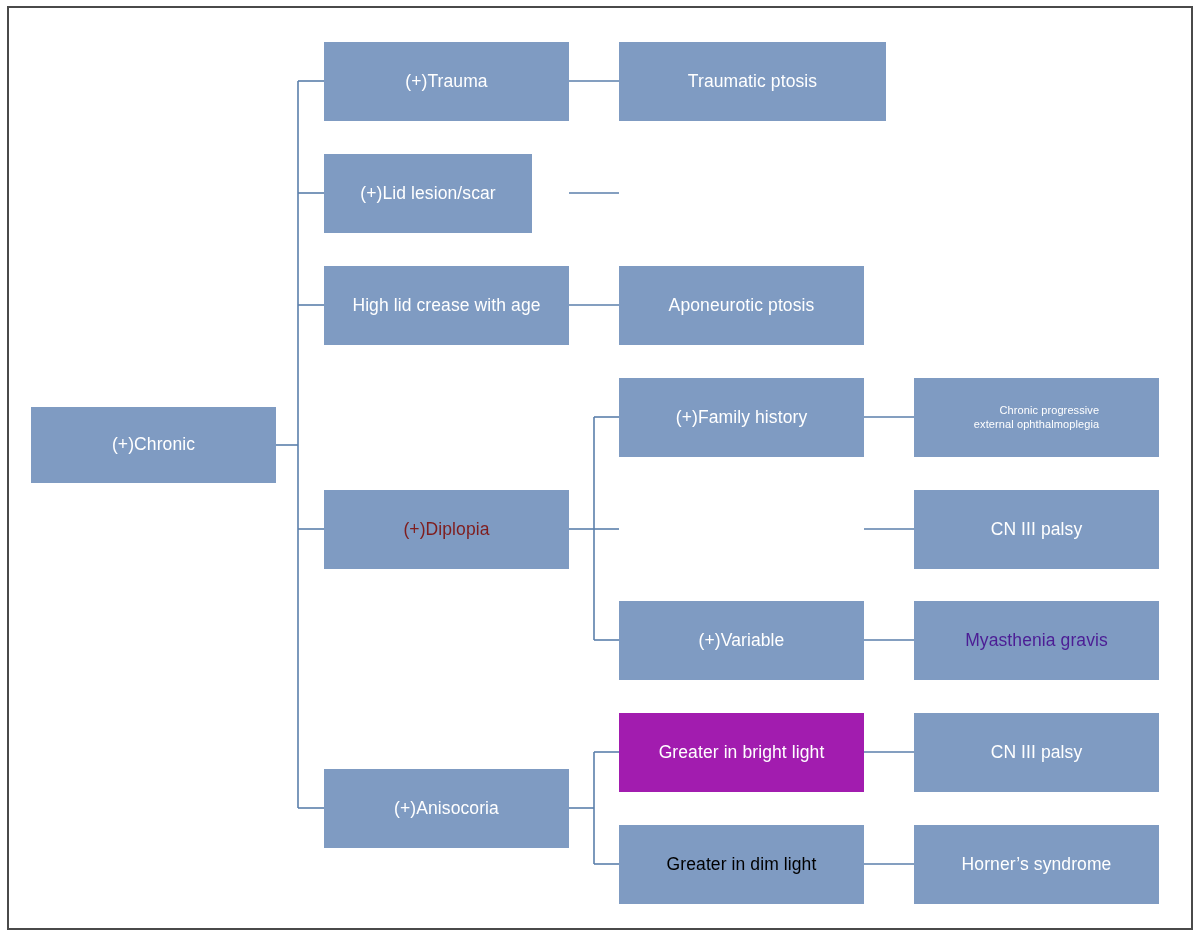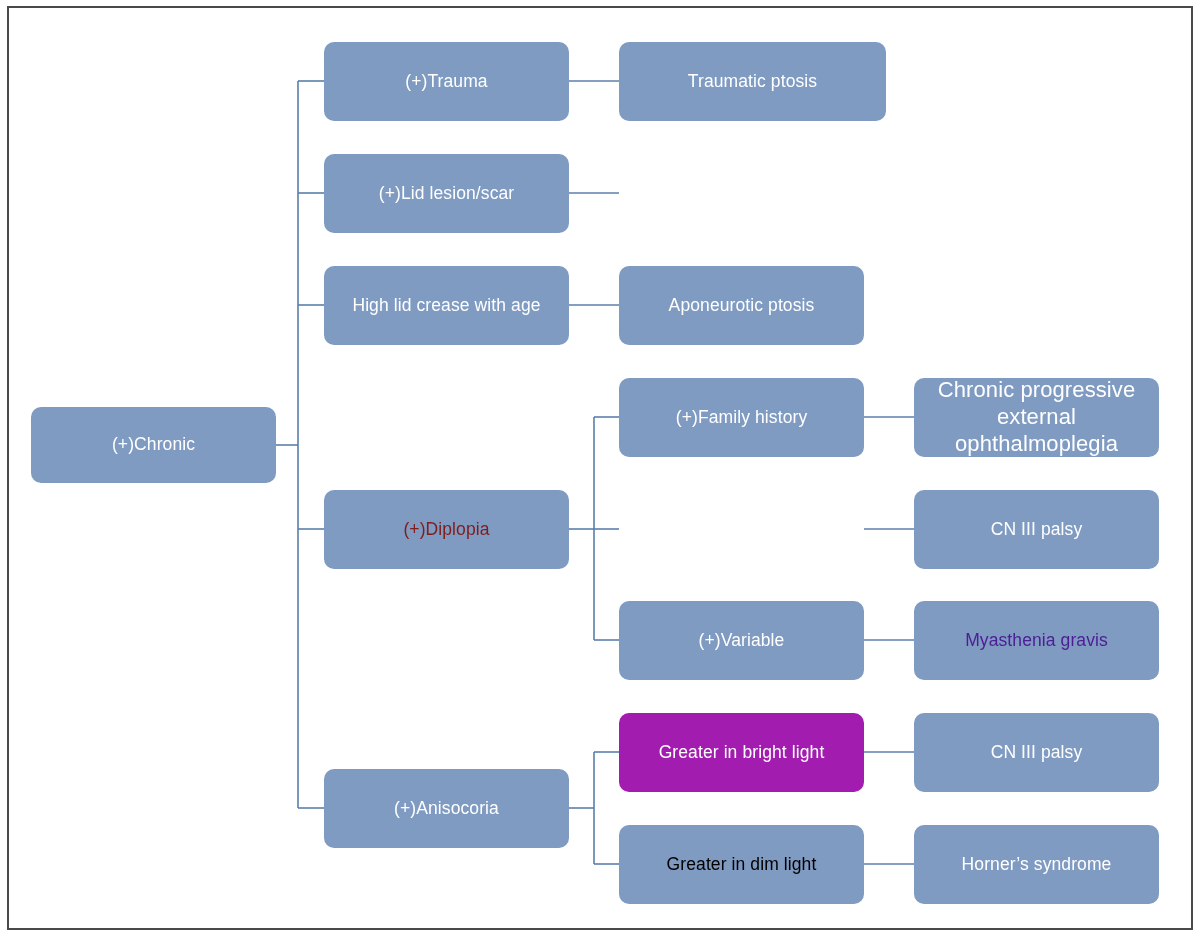--- a/index.html
+++ b/index.html
@@ -30,30 +30,29 @@
     left: 0; top: 0;
     width: 1200px; height: 937px;
   }
   .node {
     position: absolute;
     background: #7f9bc2;
     color: #ffffff;
     display: flex;
     align-items: center;
     justify-content: center;
-    text-align: center;
+    text-align: right;
     line-height: 1.22;
     font-size: 17.5px;
     font-weight: 400;
-    padding: 2px 20px;
+    padding: 2px 6px;
     letter-spacing: 0.1px;
     white-space: pre-line;
-    border-radius: 10px;
   }
-  .node.small { font-size: 22px; }
+  .node.small { font-size: 11px; }
   svg.connectors {
     position: absolute;
     left: 0; top: 0;
     width: 1200px; height: 937px;
     pointer-events: none;
   }
   svg.connectors line, svg.connectors path {
     stroke: #5b7fab;
     stroke-width: 1.6;
     fill: none;
@@ -98,21 +97,21 @@
       <line x1="864" y1="417" x2="914" y2="417" stroke="#5b7fab"></line>
       <line x1="864" y1="529" x2="914" y2="529" stroke="#5b7fab"></line>
       <line x1="864" y1="640" x2="914" y2="640" stroke="#5b7fab"></line>
       <line x1="864" y1="752" x2="914" y2="752" stroke="#5b7fab"></line>
       <line x1="864" y1="864" x2="914" y2="864" stroke="#5b7fab"></line>
     </svg>
 
     <div class="node" style="left: 31px; top: 407px; width: 245px; height: 76px; background: rgb(127, 155, 194); color: rgb(255, 255, 255);">(+)Chronic</div>
 
     <div class="node" style="left: 324px; top: 42px; width: 245px; height: 79px; background: rgb(127, 155, 194); color: rgb(255, 255, 255);">(+)Trauma</div>
-    <div class="node" style="left: 324px; top: 154px; width: 245px; height: 79px; background: rgb(127, 155, 194); color: rgb(255, 255, 255);">(+)Lid lesion/scar</div>
+    <div class="node" style="left: 324px; top: 154px; width: 208px; height: 79px; background: rgb(127, 155, 194); color: rgb(255, 255, 255);">(+)Lid lesion/scar</div>
     <div class="node" style="left: 324px; top: 266px; width: 245px; height: 79px; background: rgb(127, 155, 194); color: rgb(255, 255, 255);">High lid crease with age</div>
     <div class="node" style="left: 324px; top: 490px; width: 245px; height: 79px; background: rgb(127, 155, 194); color: #7f1d1d;">(+)Diplopia</div>
     <div class="node" style="left: 324px; top: 769px; width: 245px; height: 79px; background: rgb(127, 155, 194); color: rgb(255, 255, 255);">(+)Anisocoria</div>
 
     <div class="node" style="left: 619px; top: 42px; width: 267px; height: 79px; background: rgb(127, 155, 194); color: rgb(255, 255, 255);">Traumatic ptosis</div>
     <div class="node" style="left: 619px; top: 266px; width: 245px; height: 79px; background: rgb(127, 155, 194); color: rgb(255, 255, 255);">Aponeurotic ptosis</div>
     <div class="node" style="left: 619px; top: 378px; width: 245px; height: 79px; background: rgb(127, 155, 194); color: rgb(255, 255, 255);">(+)Family history</div>
     <div class="node" style="left: 619px; top: 601px; width: 245px; height: 79px; background: rgb(127, 155, 194); color: rgb(255, 255, 255);">(+)Variable</div>
     <div class="node" style="left: 619px; top: 713px; width: 245px; height: 79px; background: #a21caf; color: rgb(255, 255, 255);">Greater in bright light</div>
     <div class="node" style="left: 619px; top: 825px; width: 245px; height: 79px; background: rgb(127, 155, 194); color: #000000;">Greater in dim light</div>

